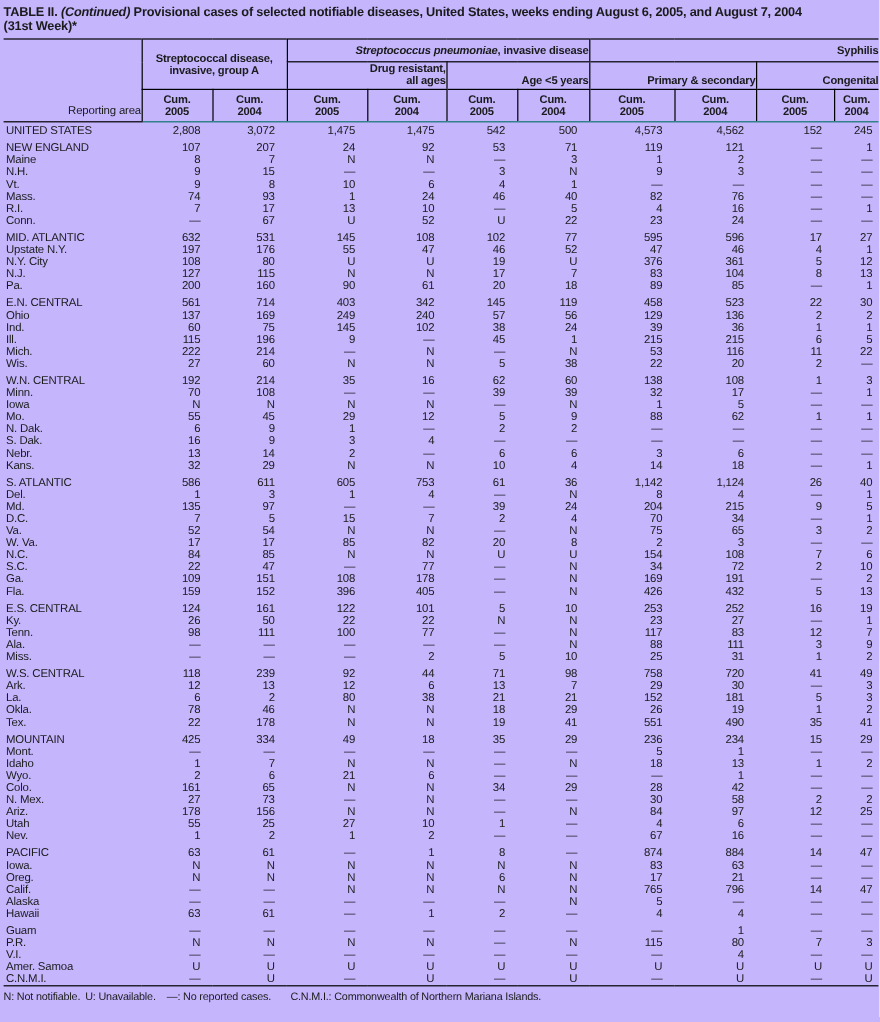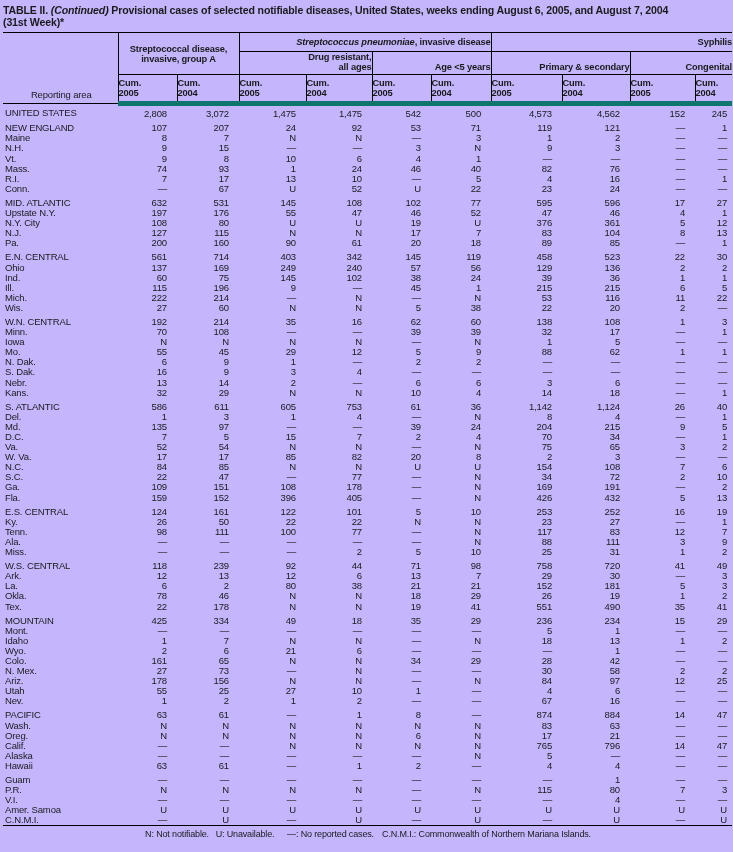--- a/index.html
+++ b/index.html
@@ -6,37 +6,37 @@
   .page{
     width:733px;height:852px;box-sizing:border-box;
     padding:4px 2px 0 3px;position:relative;
     font-family:"Liberation Sans",sans-serif;color:#1b1b1b;background:#c4b5fd;
   }
   .title{font-weight:bold;font-size:10.6px;line-height:11.6px;letter-spacing:-0.15px;margin:1px 0 4px 0;}
   table{border-collapse:collapse;table-layout:fixed;width:729px;
         border-top:1px solid #000;border-bottom:1px solid #000;}
   th,td{margin:0;}
   thead th{font-weight:bold;font-size:9.3px;line-height:10px;letter-spacing:-0.15px;padding:0;}
-  .h-area{text-align:center;vertical-align:bottom;font-weight:normal;font-size:9.5px;
+  .h-area{text-align:right;vertical-align:bottom;font-weight:normal;font-size:9.5px;
           padding:0 0 3px 2px;border-bottom:1px solid #000;}
   .h-top{border-left:1px solid #000;border-bottom:1px solid #000;text-align:right;
          vertical-align:middle;height:18px;}
   .h-groupA{border-left:1px solid #000;border-bottom:1px solid #000;text-align:center;vertical-align:middle;}
   .h-sub{border-left:1px solid #000;border-bottom:1px solid #000;text-align:right;
          vertical-align:bottom;padding-bottom:2px;height:20px;}
-  .h-cum{border-left:1px solid #000;border-bottom:5px solid #0f766e;text-align:left;
+  .h-cum{border-left:1px solid #000;border-bottom:1px solid #0f766e;text-align:center;
          vertical-align:middle;padding:3px 0;}
   tbody td{font-size:9.5px;line-height:10.1px;letter-spacing:-0.15px;text-align:right;
            padding:0 10px 0 0;white-space:nowrap;}
   tbody td.area{text-align:left;padding:0 0 0 2px;}
   tbody td:last-child{padding-right:5px;}
   tbody tr.first td{padding-top:3px;margin-top:15px;}
   tbody tr.gap td{height:4px;line-height:4px;font-size:1px;padding:0;}
   .footnotes{margin-top:3px;font-size:9px;line-height:11px;letter-spacing:-0.15px;}
-  .legend{white-space:nowrap;text-align:center;}
+  .legend{white-space:nowrap;}
   .leg{display:inline-block;}
   .w1{min-width:68px;}
   .w2{min-width:68px;}
   .w3{min-width:103px;}
 </style>
 </head>
 <body>
 
 <div class="page">
 
@@ -875,21 +875,21 @@
           <td>—</td>
           <td>1</td>
           <td>8</td>
           <td>—</td>
           <td>874</td>
           <td>884</td>
           <td>14</td>
           <td>47</td>
         </tr>
         <tr class="state">
-          <td class="area">Wash.</td>
+          <td class="area">Iowa.</td>
           <td>N</td>
           <td>N</td>
           <td>N</td>
           <td>N</td>
           <td>N</td>
           <td>N</td>
           <td>83</td>
           <td>63</td>
           <td>—</td>
           <td>—</td>

